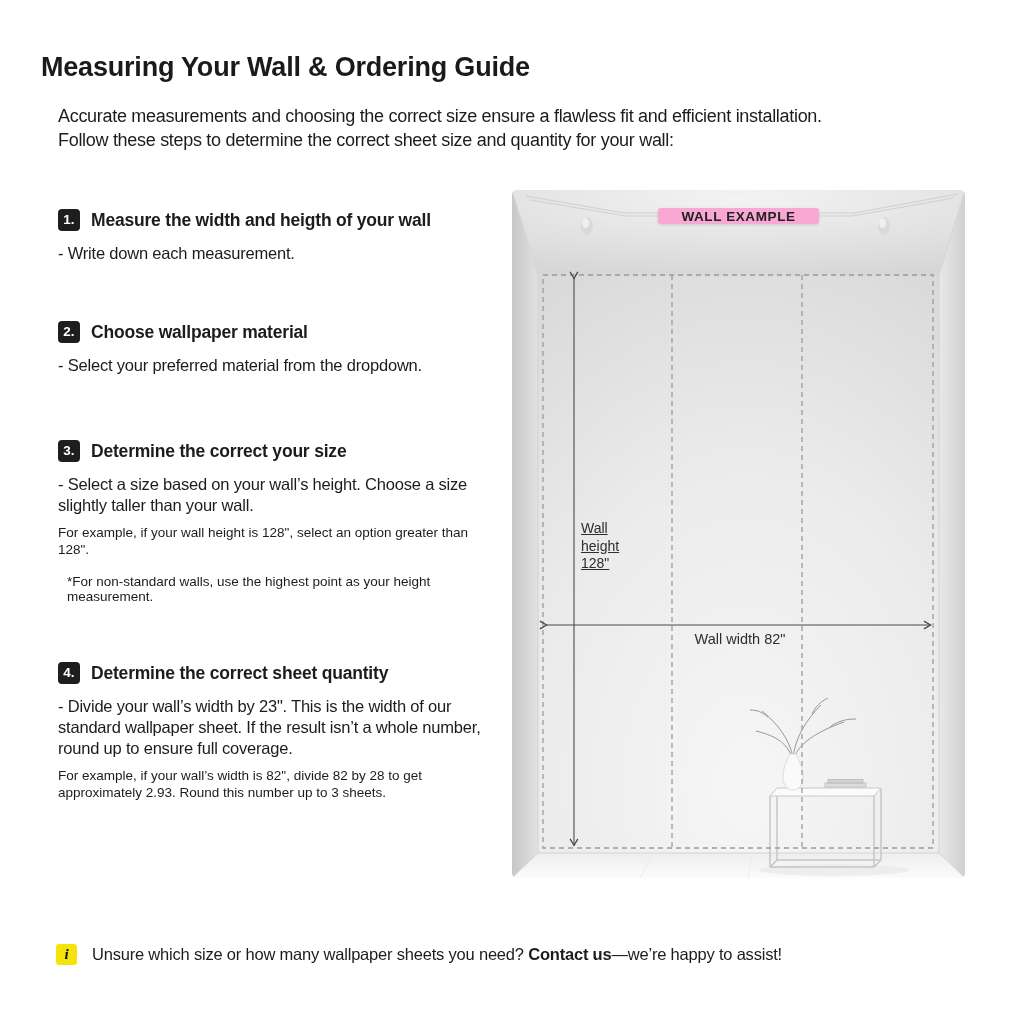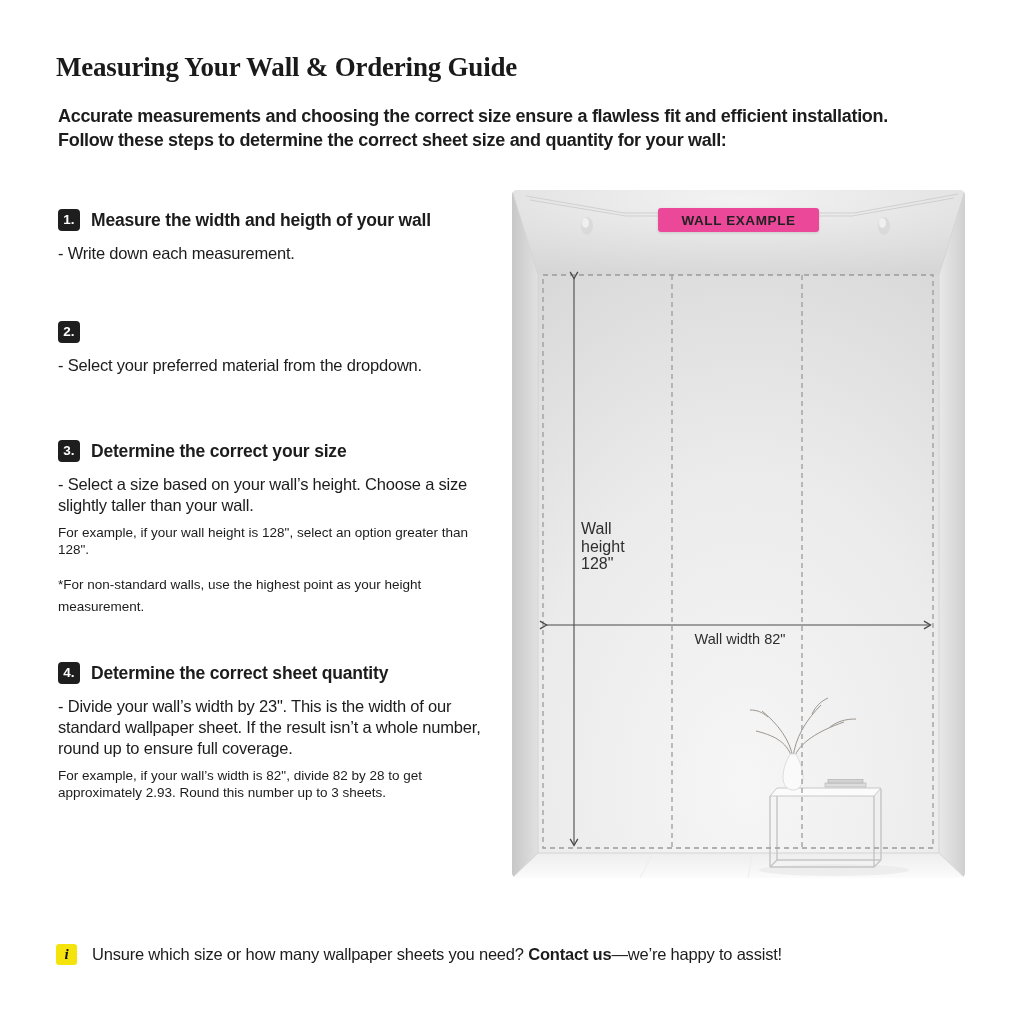--- a/index.html
+++ b/index.html
@@ -3,66 +3,67 @@
 <meta charset="utf-8">
 <style>
   html,body{margin:0;padding:0;}
   body{
     width:1024px;height:1024px;position:relative;background:#ffffff;
     font-family:"Liberation Sans",sans-serif;color:#1c1c1c;overflow:hidden;
   }
   .pre{white-space:pre-line;}
   
   .page-title{
-    position:absolute;left:56px;top:52px;font-size:27px;font-weight:700;
-    letter-spacing:-0.2px;color:#1a1a1a;font-family:Liberation Serif, serif;
+    position:absolute;left:41px;top:52px;font-size:27px;font-weight:700;
+    letter-spacing:-0.2px;color:#1a1a1a;
   }
   .intro{
     position:absolute;left:58px;top:104px;width:962px;
-    font-size:18px;font-weight:700;line-height:24px;letter-spacing:-0.3px;
+    font-size:18px;font-weight:400;line-height:24px;letter-spacing:-0.3px;
   }
   .step{position:absolute;left:58px;width:450px;}
   .step1{top:209px}.step2{top:321px}.step3{top:440px}.step4{top:662px}
   .step-head{display:flex;align-items:center;gap:11px;}
   .num-badge{
     width:22px;height:22px;flex:0 0 22px;background:#1e1e1e;color:#fff;
     border-radius:4px;font-size:13.5px;font-weight:700;line-height:22px;
     text-align:center;
   }
   .step-title{font-size:17.5px;font-weight:700;letter-spacing:-0.2px;}
   .step-desc{margin-top:12px;font-size:16.5px;line-height:21px;width:445px;letter-spacing:-0.2px;}
   .step-example{margin-top:8px;font-size:13.5px;line-height:17px;width:420px;}
-  .step-note{margin-top:16px;font-size:13.5px;line-height:22px;width:420px;}
+  .step-note{margin-top:16px;font-size:13.5px;line-height:15px;width:420px;margin-left:9px;}
   
   .footer{
     position:absolute;left:56px;top:944px;display:flex;align-items:center;gap:15px;
   }
   .info-icon{
     width:21px;height:21px;background:#f5e40b;border-radius:3px;
     display:flex;align-items:center;justify-content:center;
     font-family:"Liberation Serif",serif;font-style:italic;font-weight:700;
     font-size:15px;color:#111;
   }
   .footer-text{font-size:16.5px;letter-spacing:-0.2px;}
   .footer-text b{font-weight:700;}
   
   .room{
     position:absolute;left:512px;top:190px;width:453px;height:688px;
     border-radius:5px;overflow:hidden;
   }
   .room svg{display:block;}
   .wall-badge{
-    position:absolute;left:146px;top:18px;width:161px;height:24px;
-    background:#ec4899;border-radius:3px;box-shadow:0 1px 3px rgba(0,0,0,.13);
+    position:absolute;left:146px;top:18px;width:161px;height:16px;
+    background:#f9a8d4;border-radius:3px;box-shadow:0 1px 3px rgba(0,0,0,.13);
     font-size:13.5px;font-weight:700;letter-spacing:0.6px;color:#222;
     display:flex;align-items:center;justify-content:center;
   }
   .height-label{
-    position:absolute;left:69px;top:330px;font-size:16px;line-height:17.5px;
+    position:absolute;left:69px;top:330px;font-size:14px;line-height:17.5px;
     color:#2e2e2e;
+    text-decoration:underline;
   }
   .width-label{
     position:absolute;left:158px;top:441px;width:140px;text-align:center;
     font-size:14.5px;color:#2e2e2e;
   }
 </style>
 </head>
 <body>
 
 <div class="page-title">Measuring Your Wall &amp; Ordering Guide</div>
@@ -74,20 +75,21 @@
   <div class="step-head">
     <div class="num-badge">1.</div>
     <div class="step-title">Measure the width and heigth of your wall</div>
   </div>
   <div class="step-desc pre">- Write down each measurement.</div>
 </div>
 
 <div class="step step2">
   <div class="step-head">
     <div class="num-badge">2.</div>
+    <div class="step-title">Choose wallpaper material</div>
   </div>
   <div class="step-desc pre">- Select your preferred material from the dropdown.</div>
 </div>
 
 <div class="step step3">
   <div class="step-head">
     <div class="num-badge">3.</div>
     <div class="step-title">Determine the correct your size</div>
   </div>
   <div class="step-desc pre">- Select a size based on your wall’s height. Choose a size slightly taller than your wall.</div>

